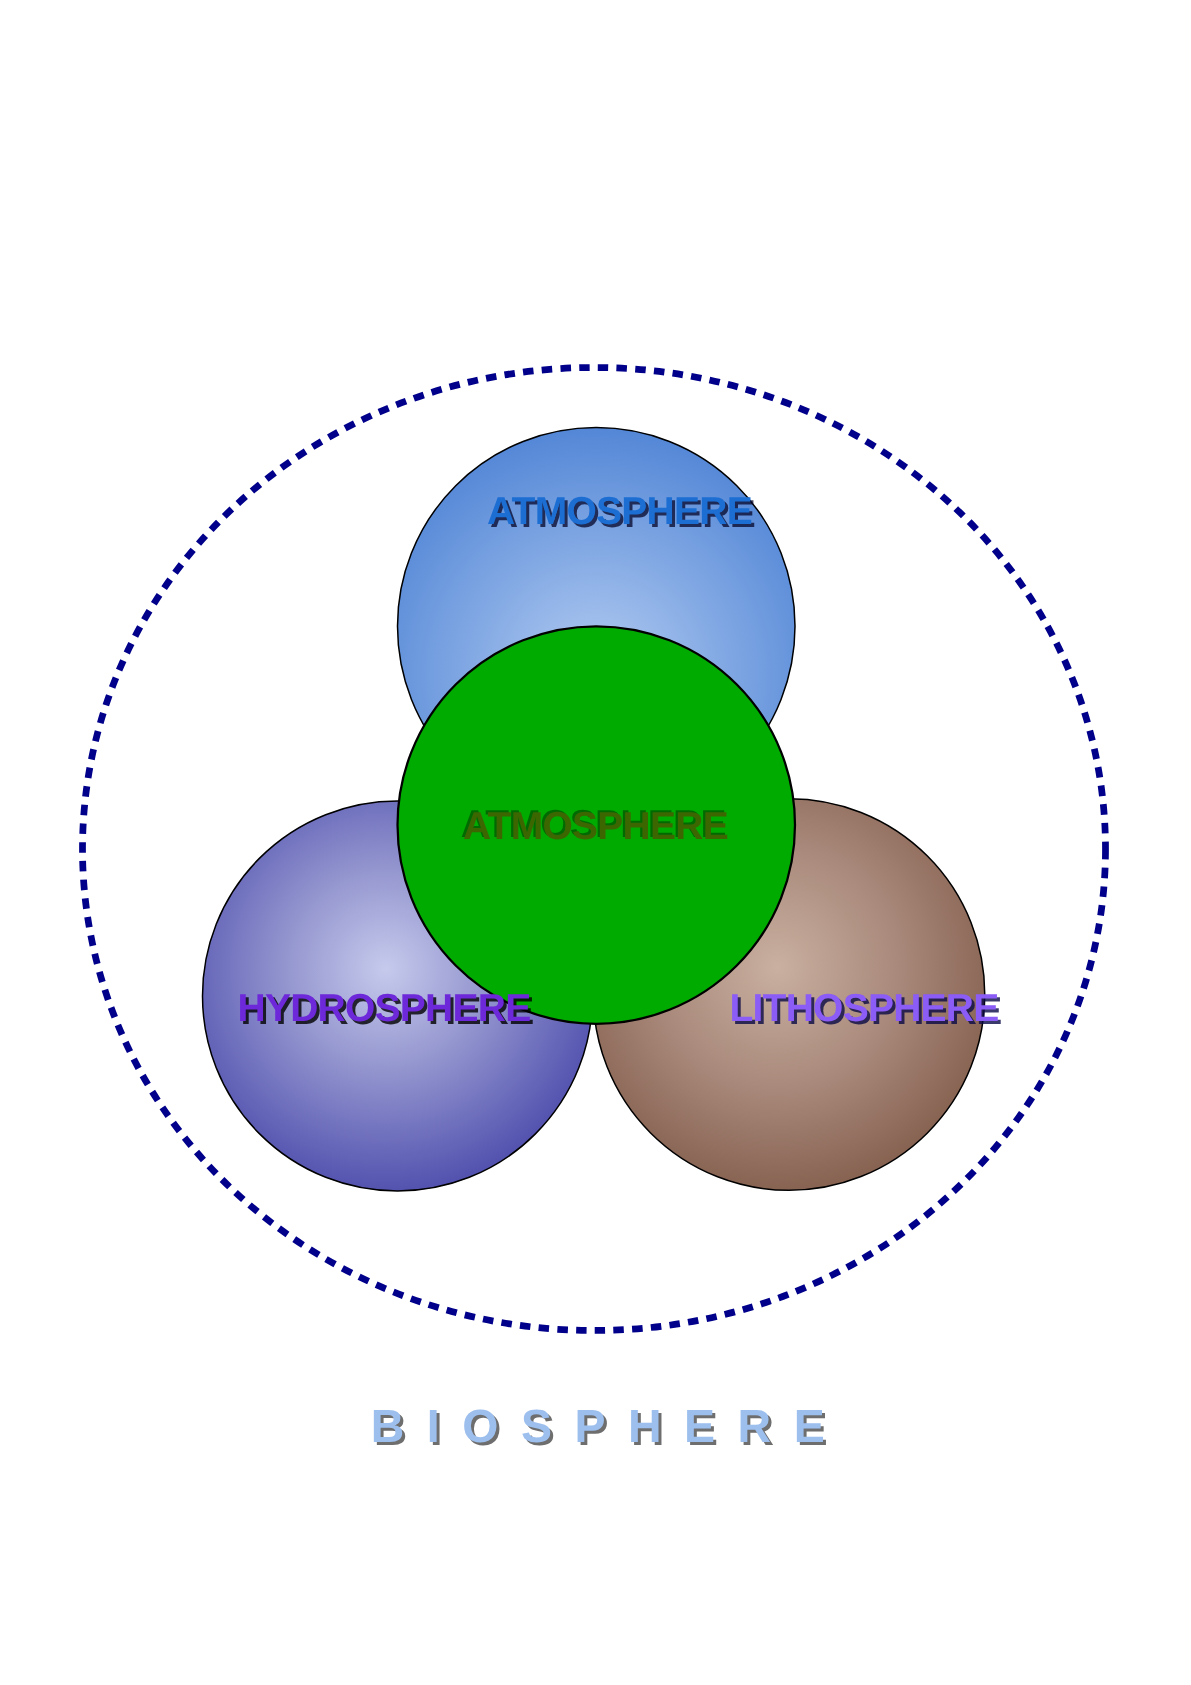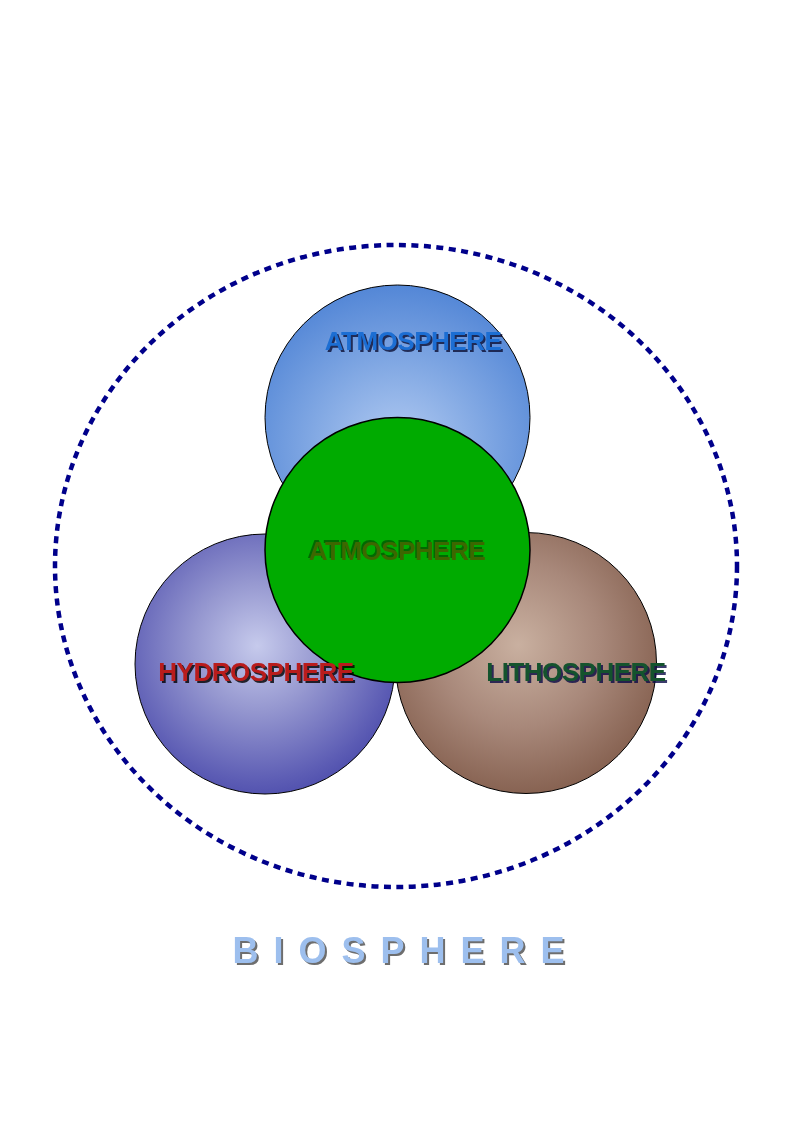--- a/index.html
+++ b/index.html
@@ -39,37 +39,37 @@
   }
   #lbl-ecosphere {
     left: 397px;
     top: 551px;
     color: #3c6700;
     text-shadow: -1.5px -1.5px 0 rgba(0, 25, 0, 0.45);
   }
   #lbl-hydrosphere {
     left: 234px;
     top: 672px;
-    color: #b91c1c;
+    color: #6d28d9;
     text-shadow: 2px 2px 0 rgba(0, 0, 0, 0.8);
     padding-left: 44px;
   }
   #lbl-lithosphere {
     left: 576px;
     top: 672px;
-    color: #14532d;
+    color: #8b5cf6;
     text-shadow: 2px 2px 0 rgba(10, 10, 70, 0.8);
   }
   #lbl-biosphere {
     position: absolute;
     left: 406px;
     top: 951px;
     transform: translate(-50%, -50%);
     font-weight: bold;
-    font-size: 36px;
+    font-size: 31px;
     letter-spacing: 15px;
     white-space: nowrap;
     color: #9dbfee;
     text-shadow: 2px 2px 0 #6e6e6e;
     user-select: none;
   }
 </style>
 </head>
 <body>
 

